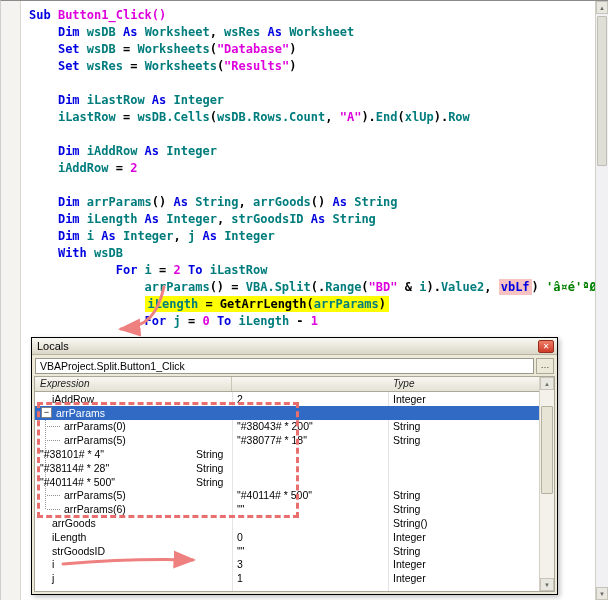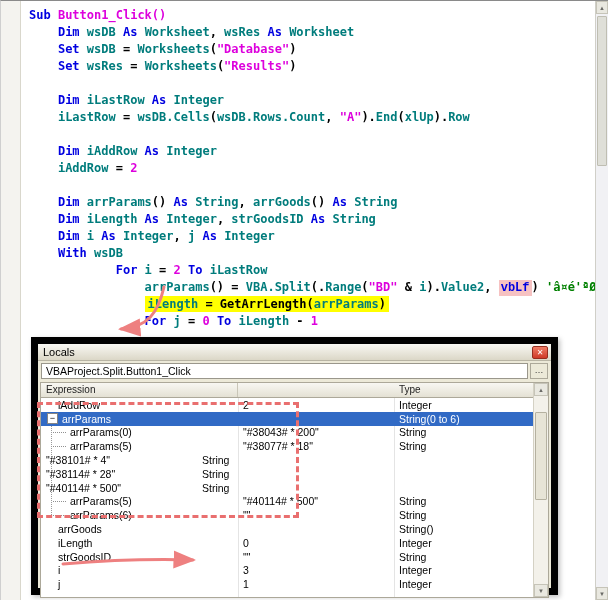--- a/index.html
+++ b/index.html
@@ -14,52 +14,52 @@
   
   .margin-bar{position:absolute;left:0;top:0;bottom:0;width:20px;background:#f4f3ef;
               border-right:1px solid #d9d7cc;z-index:1;}
   .exec-arrow{position:absolute;left:2px;top:313px;}
   .code-area{position:absolute;left:20px;top:0;right:13px;bottom:0;padding:6px 0 0 8px;
              font-family:"DejaVu Sans Mono",monospace;font-size:12px;font-weight:bold;
              line-height:17px;white-space:pre;color:#000;z-index:2;}
   .cl{height:17px;}
   .tk-kw{color:var(--c-kw);} .tk-id{color:var(--c-id);} .tk-lit{color:var(--c-lit);}
   .tk-pl{color:#000;} .tk-cmt{color:var(--c-cmt);}
-  .tk-kwhl{color:var(--c-kw);background:var(--c-hlpink);padding:1px 2px;font-family:Liberation Mono, monospace;}
+  .tk-kwhl{color:var(--c-kw);background:var(--c-hlpink);padding:1px 2px;}
   .hl-yellow{background:var(--c-hlyel);padding:1px 3px;}
 
   
   .vscroll{display:flex;flex-direction:column;}
   .main-scroll{position:absolute;top:0;right:0;bottom:0;width:13px;background:#f1f1f4;
                border-left:1px solid #d0cfc8;z-index:3;}
   .sb-btn{height:13px;background:#e9e8e0;border:1px solid #c6c4b8;display:flex;
           align-items:center;justify-content:center;font-size:6px;color:#6a6a66;flex:none;}
   .sb-track{flex:1;position:relative;}
   .sb-thumb{position:absolute;left:1px;right:1px;background:#dfdfd8;border:1px solid #bfbeb2;border-radius:1px;}
   .main-scroll .sb-thumb{top:2px;height:150px;}
 
   
   .locals{position:absolute;left:30px;top:336px;width:527px;height:258px;background:#ece9d8;
-          border:7px solid #000000;box-shadow:2px 2px 5px rgba(0,0,0,.25);z-index:10;}
+          border:1px solid #000000;box-shadow:2px 2px 5px rgba(0,0,0,.25);z-index:10;}
   .ltitle{height:17px;display:flex;align-items:center;padding:0 3px 0 5px;
           background:linear-gradient(#f9f8f3,#dbd7c7);border-bottom:1px solid #b8b4a4;
           font-size:11px;color:#000;}
   .lclose{margin-left:auto;width:16px;height:13px;background:linear-gradient(#ef7d66,#cf3a28);
           border:1px solid #962d1f;border-radius:2px;color:#fff;font-size:8px;line-height:11px;
           text-align:center;cursor:default;}
-  .lcontext{height:21px;padding:2px 3px;display:flex;align-items:flex-start;gap:2px;}
+  .lcontext{height:21px;padding:2px 3px;display:flex;align-items:center;gap:2px;}
   .lctx-field{flex:1;height:16px;background:#fff;border:1px solid #9a978c;font-size:10.5px;
               padding:1px 4px;overflow:hidden;white-space:nowrap;}
   .lctx-btn{width:18px;height:16px;background:#ece9d8;border:1px solid #aca899;font-size:9px;
             line-height:12px;text-align:center;color:#333;}
   .lgrid{position:relative;margin:0 2px 2px;height:216px;background:#fff;border:1px solid #aca899;}
   .lheader{display:flex;height:15px;margin-right:15px;
            background:linear-gradient(#f8f7f2,#e4e1d4);border-bottom:1px solid #aca899;
            font-size:10px;color:#222;}
-  .hc{padding:1px 0 0 5px;border-right:1px solid #c9c6b8;overflow:hidden;white-space:nowrap;}
+  .hc{padding:1px 0 0 5px;border-right:1px solid #c9c6b8;overflow:hidden;white-space:nowrap;font-style:italic;}
   .h1{width:197px;flex:none;} .h2{width:156px;flex:none;margin-top:40px;} .h3{flex:1;border-right:none;}
   .lbody{position:relative;height:199px;margin-right:15px;overflow:hidden;background:#fff;
          font-size:10.5px;}
   .colline{position:absolute;top:0;bottom:0;border-left:1px solid #e4e4e4;}
   .col1{left:197px;} .col2{left:353px;}
   .treeline{position:absolute;left:10px;top:24px;height:93px;border-left:1px dotted #9a9a9a;}
   .lrow{display:flex;height:13.8px;align-items:center;position:relative;}
   .lrow .c{overflow:hidden;white-space:nowrap;padding-left:5px;}
   .lrow .c1{width:197px;flex:none;display:flex;align-items:center;}
   .lrow .c2{width:156px;flex:none;}
@@ -127,21 +127,20 @@
             </div>
             <div class="c c2">2</div>
             <div class="c c3">Integer</div>
           </div>
           <div class="lrow k-parent sel">
             <div class="c c1">
               <span class="expander">−</span>
               <span>arrParams</span>
             </div>
             <div class="c c2"></div>
-            <div class="c c3">String(0 to 6)</div>
           </div>
           <div class="lrow k-child">
             <div class="c c1">
               <span class="twig"></span>
               <span>arrParams(0)</span>
             </div>
             <div class="c c2">"#38043# * 200"</div>
             <div class="c c3">String</div>
           </div>
           <div class="lrow k-child">

